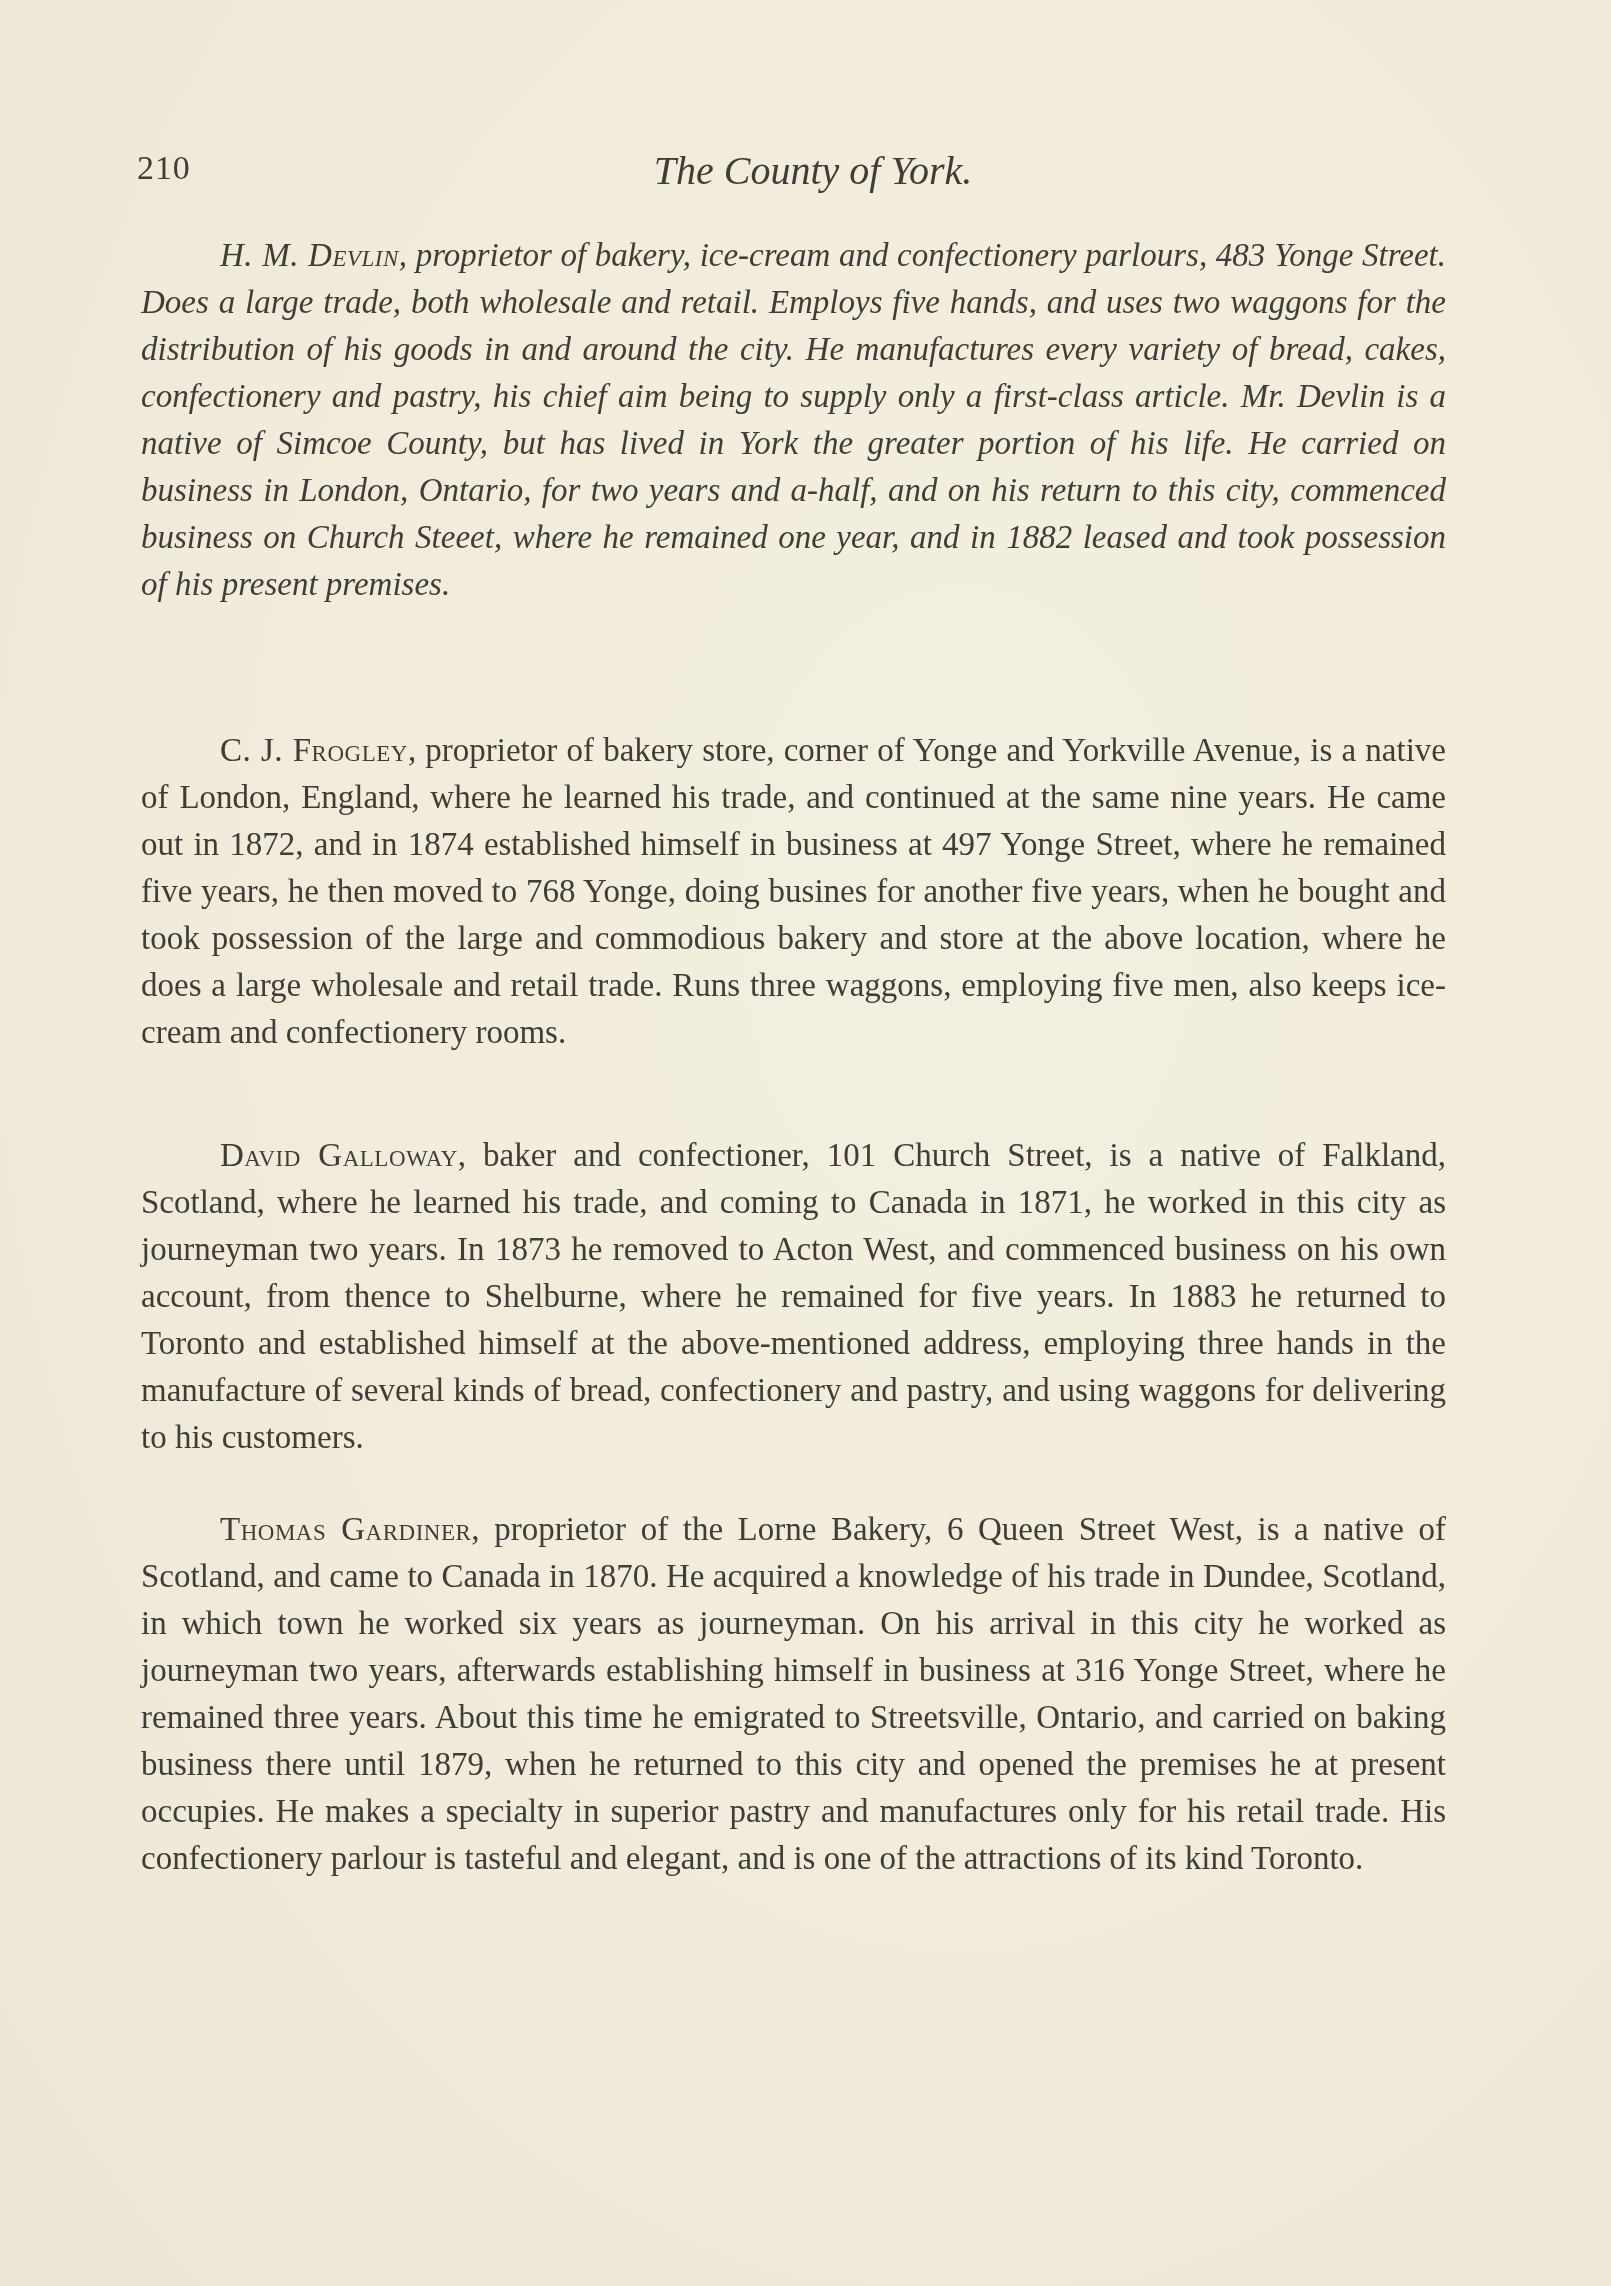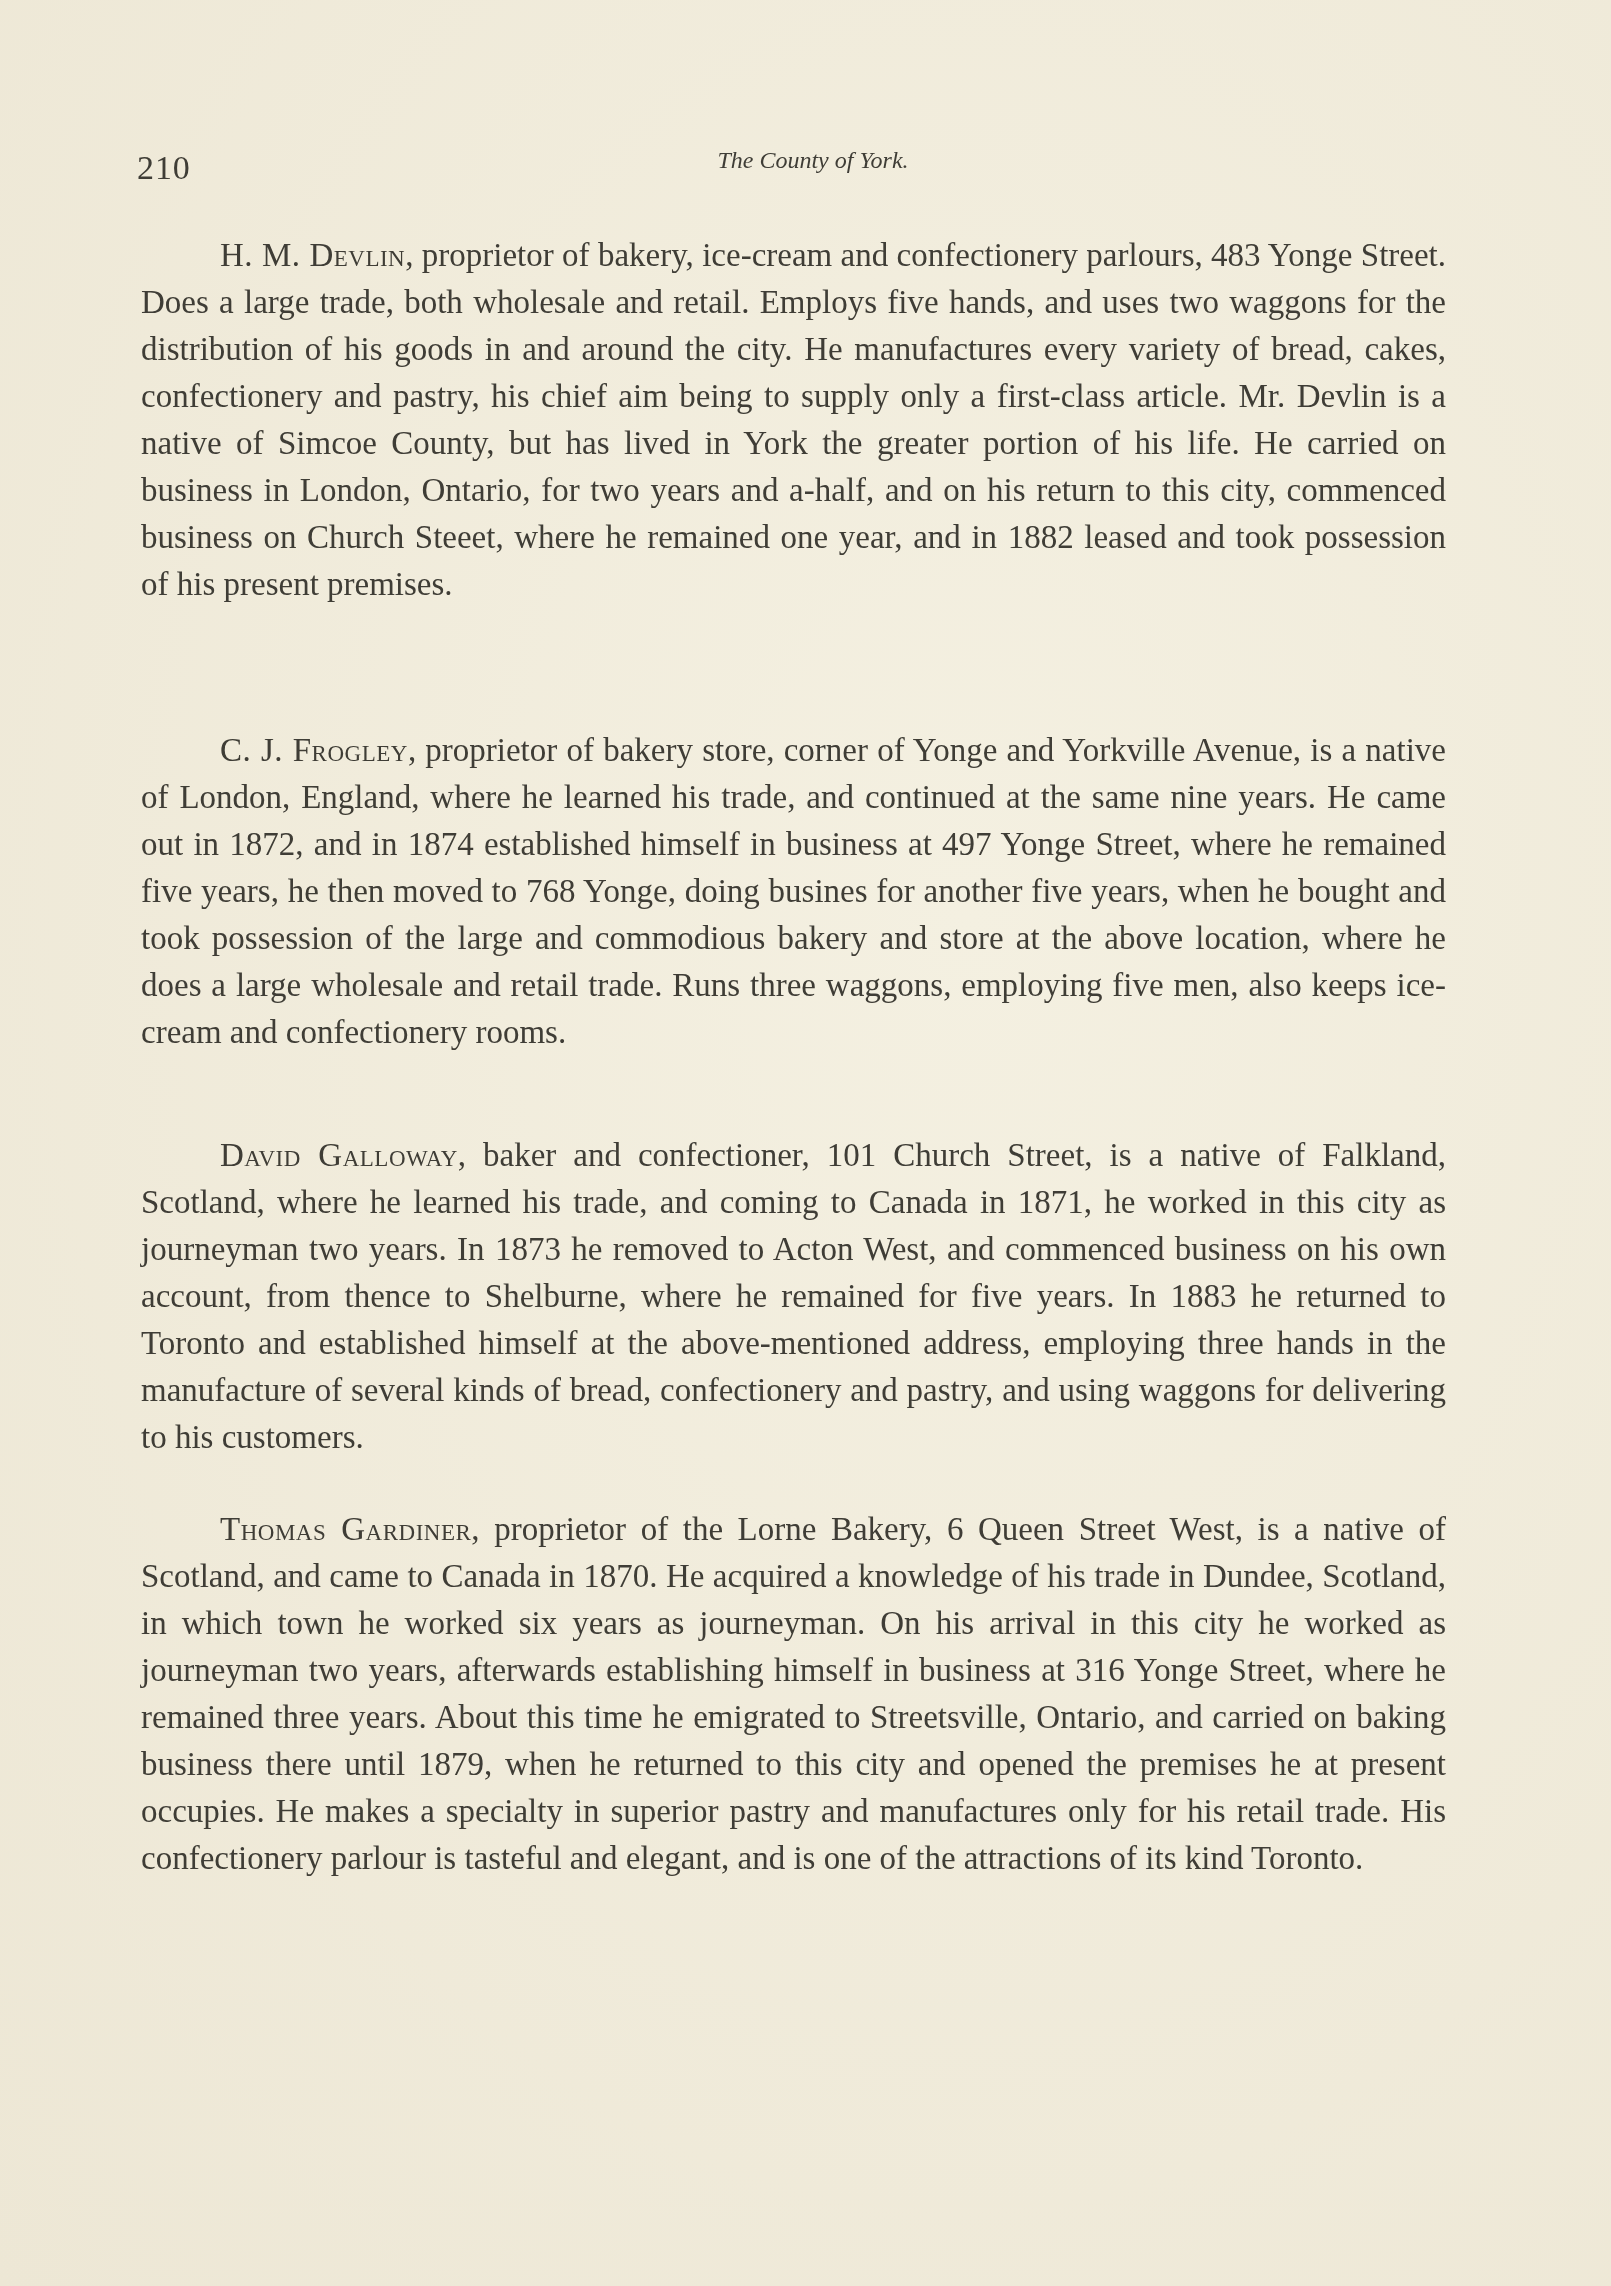--- a/index.html
+++ b/index.html
@@ -13,30 +13,30 @@
   }
   .header {
     position: absolute; top: 141px; left: 137px; width: 1314px; height: 56px;
   }
   .page-number {
     position: absolute; left: 0; top: 7.5px;
     font-size: 34px; letter-spacing: 0.9px;
   }
   .running-title {
     position: absolute; left: 0; right: 0; top: 5.6px; text-align: center;
-    font-style: italic; font-size: 24px; padding-left: 38px;
+    font-style: italic; font-size: 40px; padding-left: 38px;
   }
   .para {
     position: absolute; left: 141px; width: 1305px;
     font-size: 33px; line-height: 47px;
     text-align: justify; text-indent: 79px;
     margin: 0;
   }
   .sc { font-variant: small-caps; letter-spacing: 0.5px; }
-  #p1 { top: 232px; }
+  #p1 { top: 232px; font-style: italic; }
   #p2 { top: 727px; }
   #p3 { top: 1132px; }
   #p4 { top: 1506px; }
 </style>
 </head>
 <body>
 
 <div class="header">
   <span class="page-number">210</span>
   <span class="running-title">The County of York.</span>

